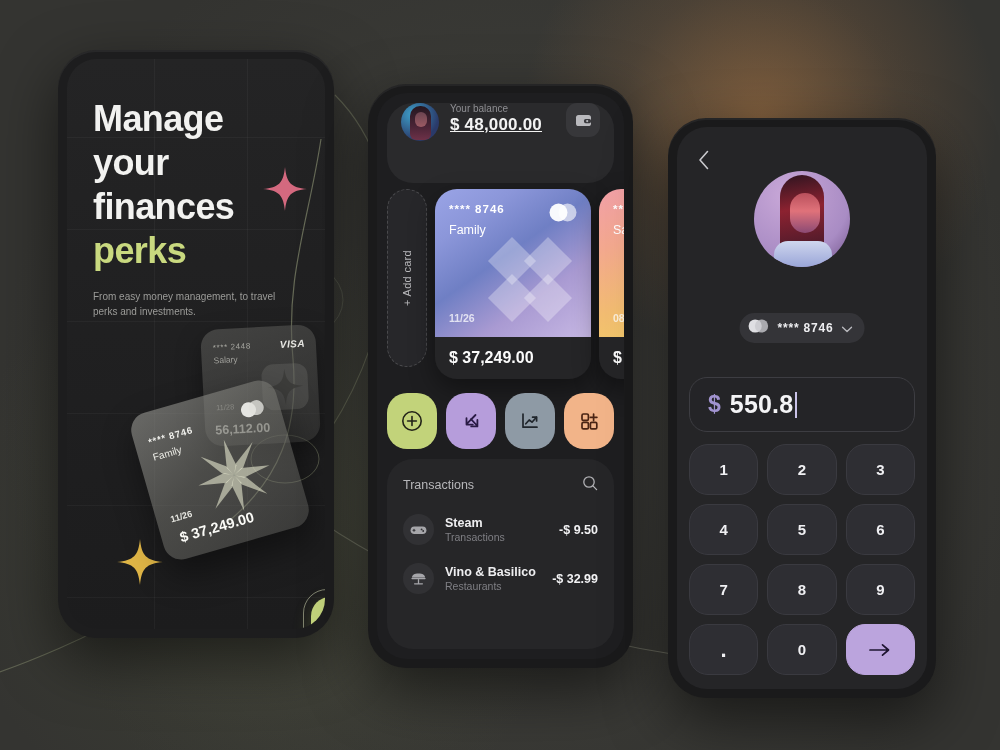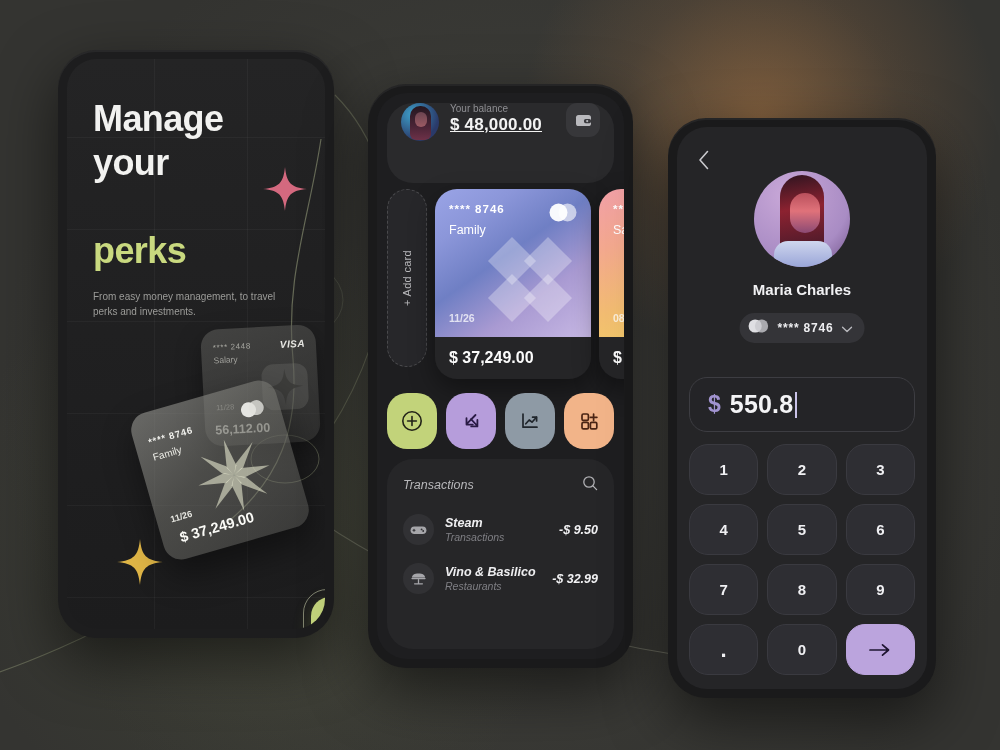--- a/index.html
+++ b/index.html
@@ -113,21 +113,21 @@
   #card-salary .top { background: linear-gradient(160deg,#f2a0a8 0%, #f4a98f 30%, #f3bd72 62%, #f2d561 100%); }
 
   .p2-actions { position:absolute; left:10px; top:300px; right:10px; display:flex; gap:9px; }
   .act { flex:1; height:56px; border-radius:20px; display:flex; align-items:center; justify-content:center; }
   #act-add { background:#c2d37a; }
   #act-transfer { background:#b69ddb; }
   #act-stats { background:#8e9aa5; }
   #act-more { background:#f2b489; }
 
   .p2-tx { position:absolute; left:10px; top:366px; right:10px; bottom:10px;
-           border-radius:26px; background:#262628; padding:16px 16px 0 16px; overflow:hidden;font-style:italic; }
+           border-radius:26px; background:#262628; padding:16px 16px 0 16px; overflow:hidden; }
   .tx-head { display:flex; align-items:center; justify-content:space-between; margin-bottom:10px; }
   .tx-head .t { color:#b7b7ba; font-size:12.5px; }
   .tx-row { display:flex; align-items:center; padding:9px 0; }
   .tx-ico { width:31px; height:31px; border-radius:50%; background:#313134; flex:none;
             display:flex; align-items:center; justify-content:center; }
   .tx-mid { margin-left:11px; flex:1; }
   .tx-mid .n { color:#eeeef0; font-size:12.5px; font-weight:600; }
   .tx-mid .c { color:#7f7f84; font-size:10.5px; margin-top:1px; }
   .tx-amt { color:#f2f2f4; font-size:12.5px; font-weight:700; }
 
@@ -191,21 +191,21 @@
       </svg>
 
       <svg class="spark" style="left:50px; top:480px; width:46px; height:46px;" viewBox="0 0 44 44">
         <path d="M22 0 C 23.6 16, 28 20.4, 44 22 C 28 23.6, 23.6 28, 22 44 C 20.4 28, 16 23.6, 0 22 C 16 20.4, 20.4 16, 22 0 Z" fill="#f0c24a" opacity="0.92"></path>
       </svg>
 
       <div class="hero">
         <h1>
           <span>Manage</span><br>
           <span>your</span><br>
-          <br>
+          <span>finances</span><br>
           <span class="accent">perks</span>
         </h1>
         <p>From easy money management, to travel perks and investments.</p>
       </div>
 
       <div class="fcard" id="fcard-back">
         <span class="mask">**** 2448</span>
         <span class="label">Salary</span>
         <span class="visa">VISA</span>
         <span class="exp">11/28</span>
@@ -398,21 +398,20 @@
           <path d="M9.5 1.5 L2 10 L9.5 18.5" stroke="#c9c9cd" stroke-width="1.6" fill="none" stroke-linecap="round" stroke-linejoin="round"></path>
         </svg>
       </div>
 
       <div class="p3-avatar">
         <div class="hair"></div>
           <div class="face"></div>
           <div class="shirt"></div>
       </div>
 
-      <div class="p3-name">Maria Charles</div>
 
       <div class="p3-select">
         <span>
           <svg width="22" height="14" viewBox="0 0 22 14">
             <circle cx="7.6" cy="7" r="6.6" fill="#e9e9ec" opacity="0.95"></circle>
             <circle cx="14" cy="7" r="6.6" fill="#c8c8cd" opacity="0.8"></circle>
           </svg>
         </span>
         <span class="num">**** 8746</span>
         <span>

